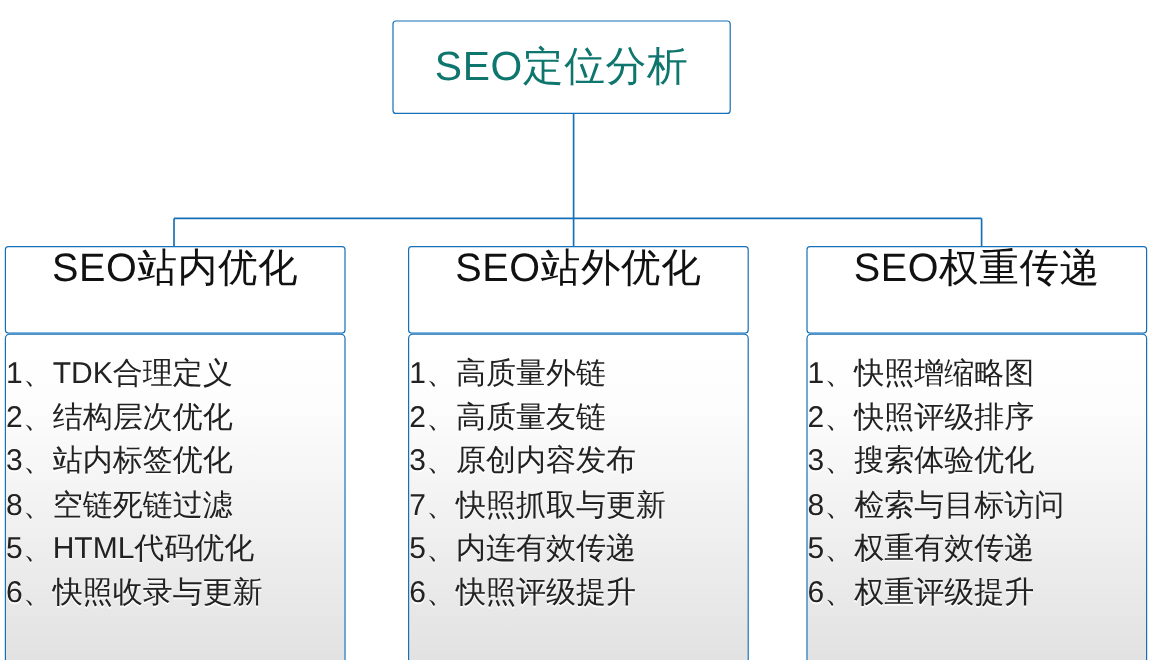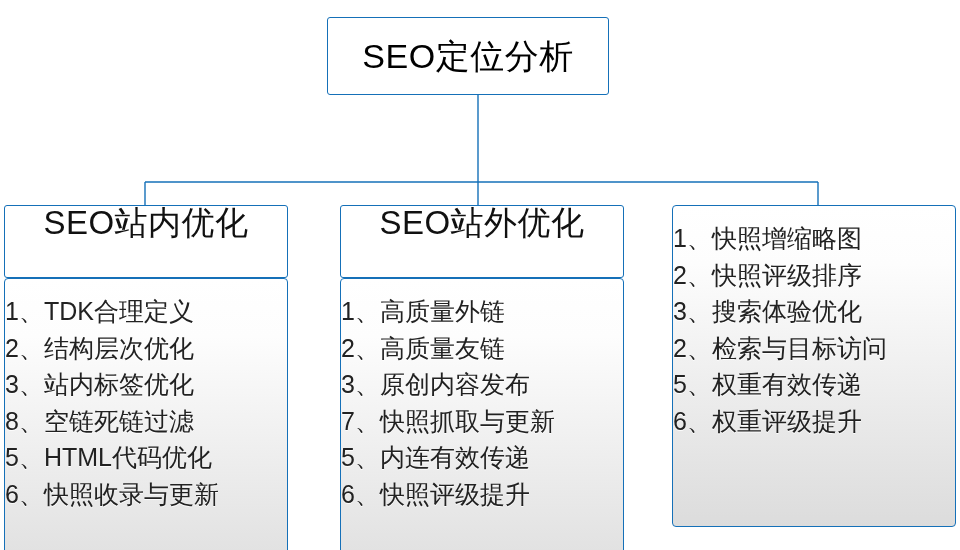--- a/index.html
+++ b/index.html
@@ -44,21 +44,21 @@
     border-radius: 3px;
     background: #ffffff;
     display: flex;
     align-items: center;
     justify-content: center;
   }
   .root-label {
     font-size: 34px;
     line-height: 1;
     letter-spacing: 0.5px;
-    color: #000000;
+    color: #0f766e;
     white-space: nowrap;
   }
 
   
   .column {
     position: absolute;
     top: 205px;
     width: 284px;
   }
   .column.col-1 { left: 4px; }
@@ -157,25 +157,28 @@
         <li class="list-item">2、高质量友链</li>
         <li class="list-item">3、原创内容发布</li>
         <li class="list-item">7、快照抓取与更新</li>
         <li class="list-item">5、内连有效传递</li>
         <li class="list-item">6、快照评级提升</li>
       </ul>
     </div>
   </div>
 
   <div class="column col-3">
+    <div class="col-header">
+      <span class="col-header-label">SEO权重传递</span>
+    </div>
     <div class="col-body">
       <ul class="item-list">
         <li class="list-item">1、快照增缩略图</li>
         <li class="list-item">2、快照评级排序</li>
         <li class="list-item">3、搜索体验优化</li>
-        <li class="list-item">2、检索与目标访问</li>
+        <li class="list-item">8、检索与目标访问</li>
         <li class="list-item">5、权重有效传递</li>
         <li class="list-item">6、权重评级提升</li>
       </ul>
     </div>
   </div>
 
 </div>
 
 </body></html>

